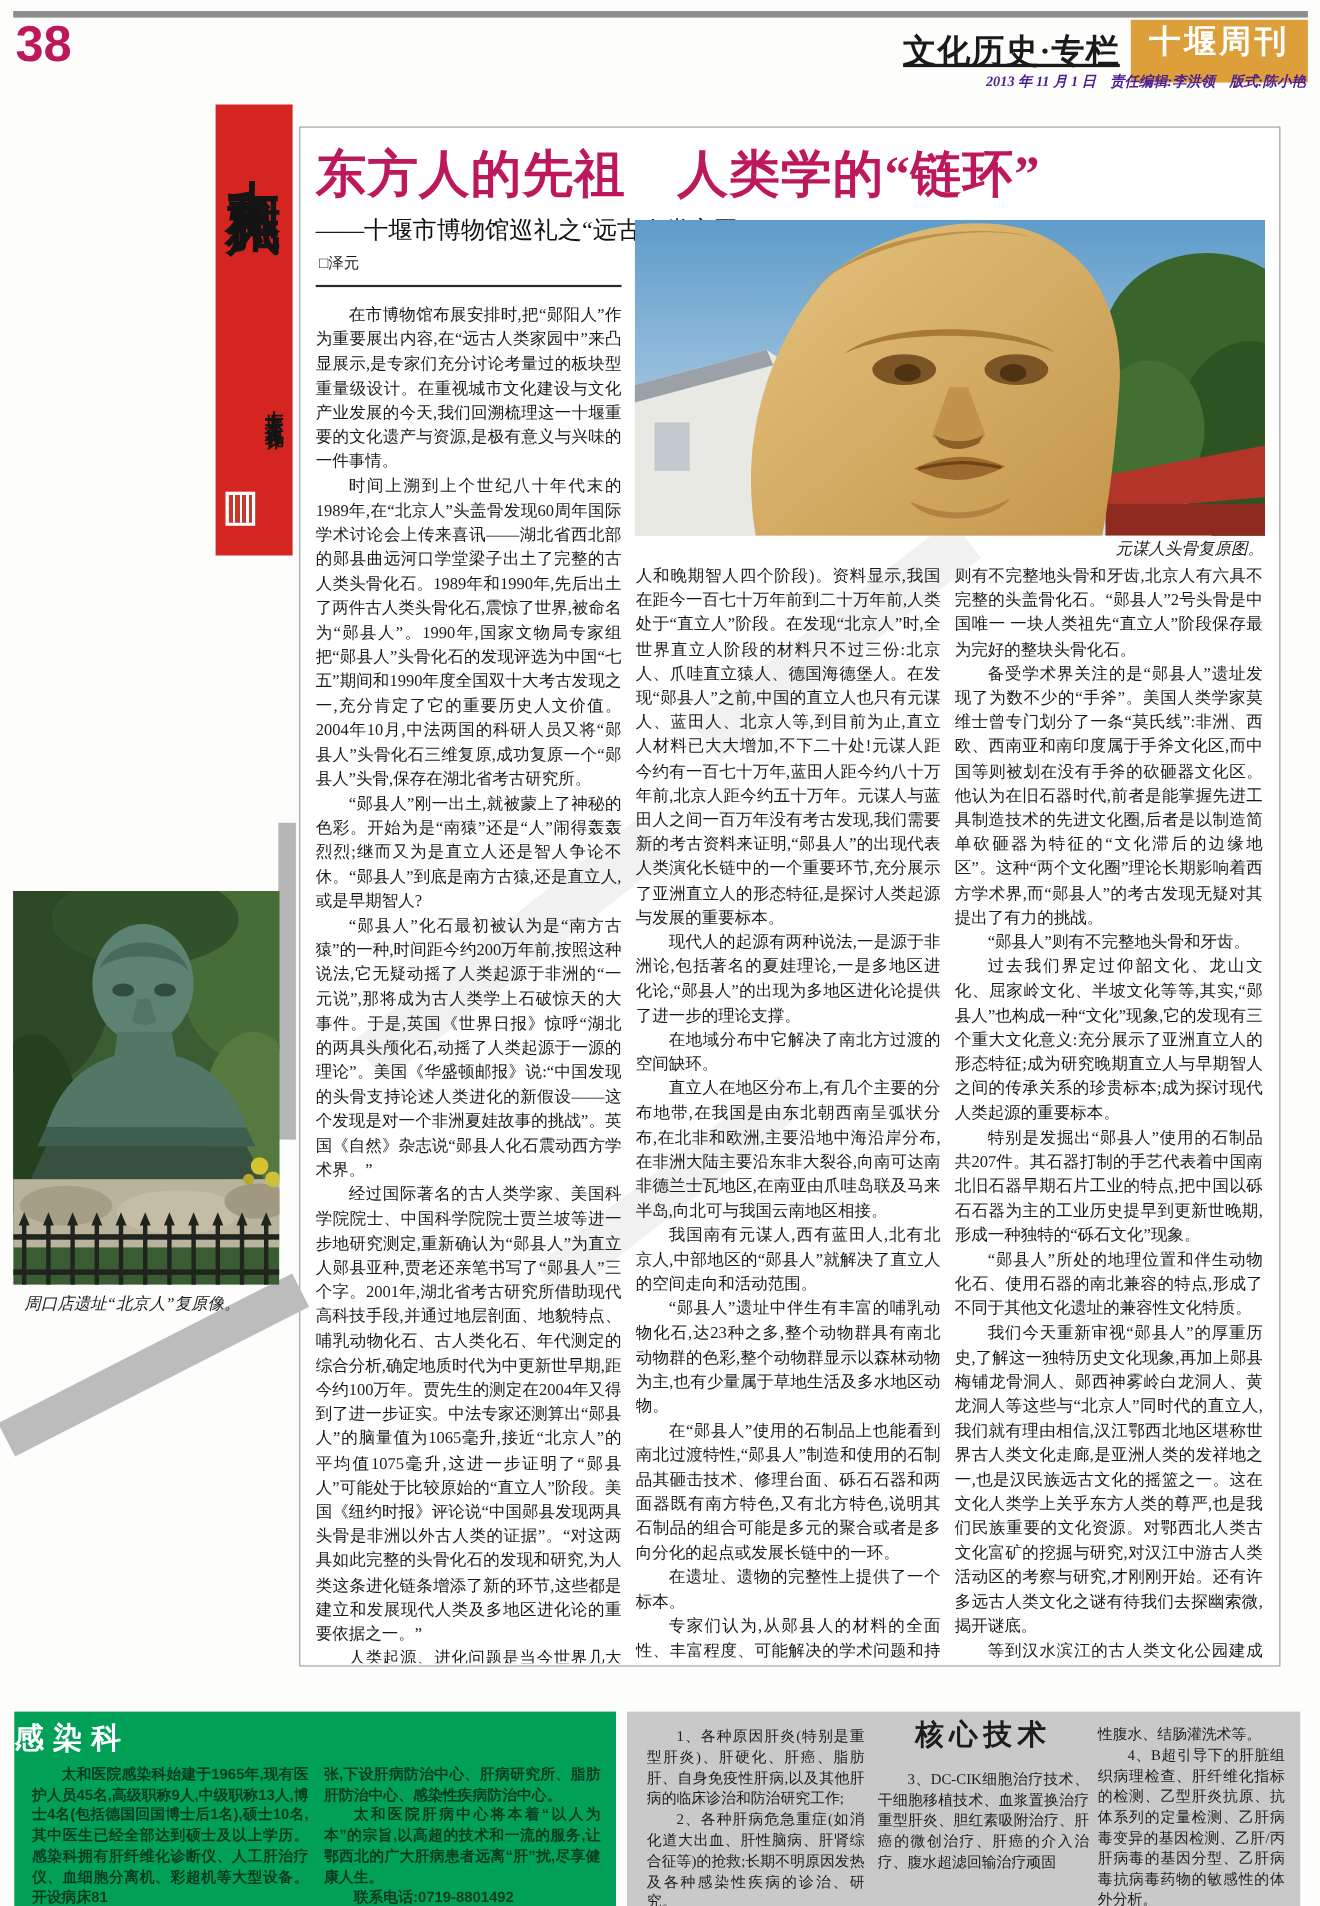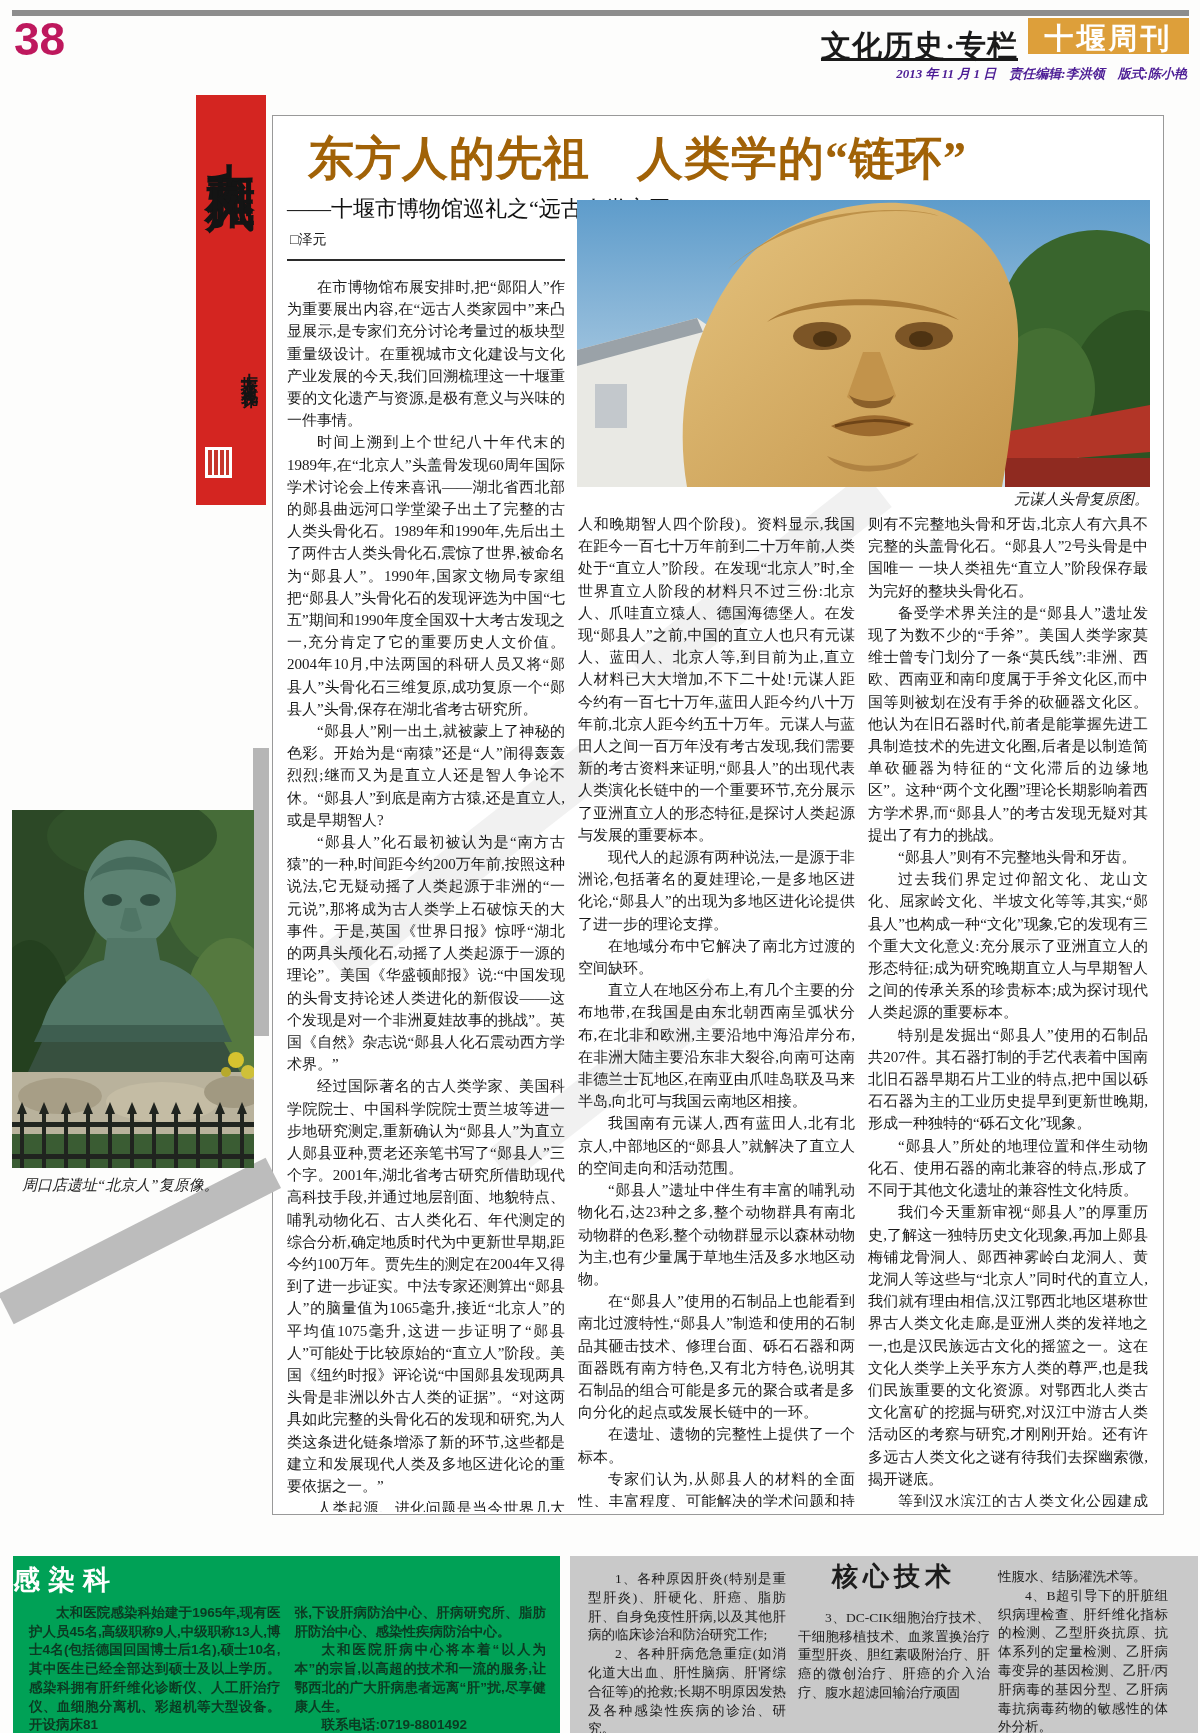--- a/index.html
+++ b/index.html
@@ -3,41 +3,41 @@
 <meta charset="utf-8">
 <style>
   html,body{margin:0;padding:0;background:#e8e8e8;}
   .page{position:relative;width:1200px;height:1733px;margin:0 auto;background:#fdfdfc;
         font-family:"Liberation Serif","DejaVu Serif",serif;color:#1a1a1a;overflow:hidden;}
 
   
   .topbar{position:absolute;left:12px;top:10px;width:1177px;height:6px;background:#8d8d8d;}
   .pagenum{position:absolute;left:14px;top:16px;font:600 46px/1 "Liberation Sans","DejaVu Sans",sans-serif;color:#be185d;text-align:right;}
   .section-title{position:absolute;right:182px;top:26px;font-size:30px;font-weight:700;letter-spacing:1px;text-decoration:underline;}
-  .masthead{position:absolute;left:1028px;top:18px;width:161px;height:36px;background:#dd9f3a;color:#fff;
+  .masthead{position:absolute;left:1028px;top:18px;width:161px;height:57px;background:#dd9f3a;color:#fff;
             font-size:29px;font-weight:700;text-align:center;line-height:41px;letter-spacing:3px;}
   .dateline{position:absolute;right:13px;top:65px;font-size:13px;font-weight:700;font-style:italic;color:#4c1d95;}
 
   
   .article-box{position:absolute;left:272px;top:115px;width:890px;height:1398px;border:1px solid #999;background:#fff;}
 
   
   .red-banner{position:absolute;left:196px;top:95px;width:70px;height:410px;background:#d42521;z-index:5;}
   .banner-main{position:absolute;left:50%;top:28px;transform:translateX(-50%);writing-mode:vertical-rl;
                font-size:50px;font-weight:700;letter-spacing:8px;color:#141414;font-family:"Liberation Serif",serif;}
   .banner-sub{position:absolute;right:5px;top:264px;writing-mode:vertical-rl;font-size:17px;font-weight:600;
               letter-spacing:4px;color:#141414;}
   .seal{position:absolute;left:9px;top:352px;width:27px;height:31px;background:#fff;display:flex;align-items:center;
         justify-content:center;}
   .seal-inner{width:21px;height:25px;background:
       repeating-linear-gradient(90deg,#c6372c 0 4px,#fff 4px 6px),
       repeating-linear-gradient(0deg,#c6372c 0 5px,rgba(255,255,255,.55) 5px 7px);}
 
   
-  .headline{position:absolute;left:287px;top:128px;width:680px;font-size:46px;font-weight:900;letter-spacing:1px;color:#a16207;text-align:right;}
+  .headline{position:absolute;left:287px;top:128px;width:680px;font-size:46px;font-weight:900;letter-spacing:1px;color:#be185d;}
   .subhead{position:absolute;left:287px;top:194px;width:560px;font-size:22px;color:#111;}
   .author{position:absolute;left:290px;top:231px;font-size:14px;}
   .author-rule{position:absolute;left:287px;top:259px;width:278px;height:2px;background:#2b2b2b;}
 
   
   .decor{position:absolute;background:#b6b6b6;}
   .decor-bar{left:253px;top:748px;width:16px;height:288px;}
   .decor-diag{left:6px;top:1292px;width:300px;height:34px;transform:rotate(-27deg);transform-origin:left center;background:#bcbcbc;}
   .watermark{position:absolute;background:#8a8a8a;opacity:.12;transform:rotate(-38deg);}
   .wm1{left:300px;top:840px;width:330px;height:46px;}
@@ -62,21 +62,21 @@
 
   
   .ad-green{position:absolute;left:13px;top:1556px;width:547px;height:177px;background:#00a156;color:#0b3a22;
             font-family:"Liberation Sans","DejaVu Sans",sans-serif;}
   .ad-green-title{margin-top:6px;font-size:27px;font-weight:700;color:#fff;letter-spacing:8px;
                   font-family:"Liberation Serif",serif;}
   .ad-green-cols{display:flex;gap:14px;padding:6px 14px 0 16px;}
   .ad-green-col{width:252px;font-size:13.5px;font-weight:700;line-height:18.7px;text-align:justify;}
   .ad-green-col p{margin:0;text-indent:2em;}
   .ad-green-col p.cont{text-indent:0;}
-  .ad-gray{position:absolute;left:570px;top:1556px;width:612px;height:177px;background:#c9c9c9;color:#1c1c1c;padding-left:16px;}
+  .ad-gray{position:absolute;left:570px;top:1556px;width:612px;height:177px;background:#c9c9c9;color:#1c1c1c;}
   .ad-gray-col{position:absolute;font-size:13.5px;line-height:18.8px;text-align:justify;}
   .ad-gray-col p{margin:0;text-indent:2em;}
   .ad-gray-col p.cont{text-indent:0;}
   .gcol1{left:18px;top:14px;width:198px;}
   .gcol2{left:228px;top:8px;width:192px;}
   .gcol3{left:428px;top:12px;width:170px;}
   .core-title{text-align:center;font-size:26px;font-weight:700;letter-spacing:5px;margin:4px 0 22px 0;}
 </style>
 </head>
 <body>

